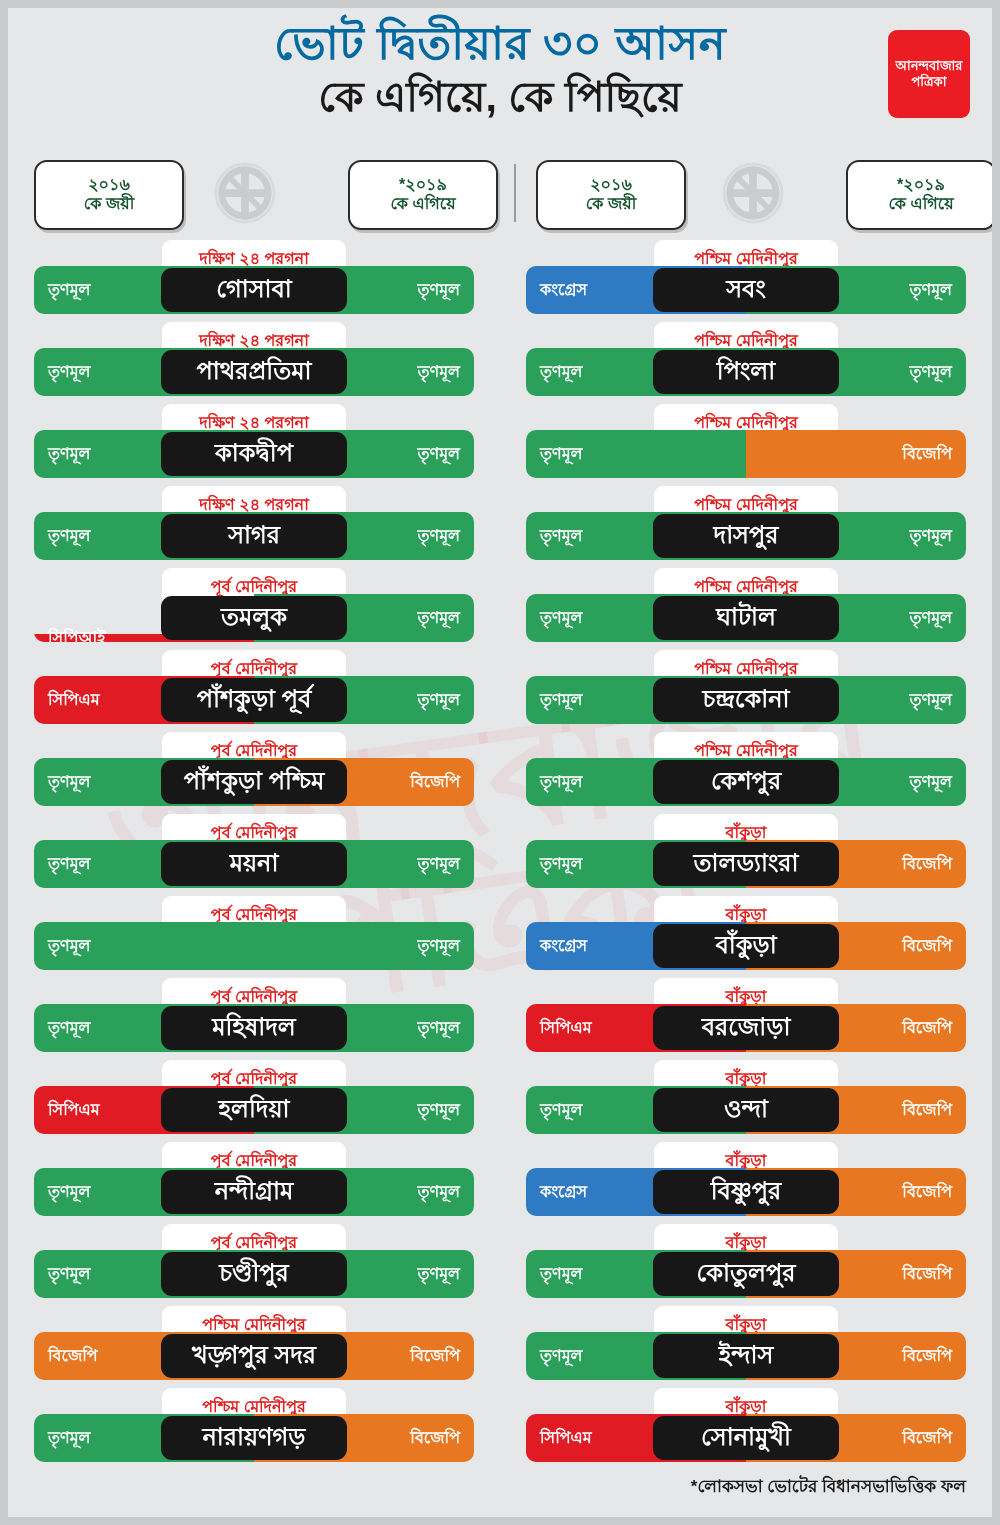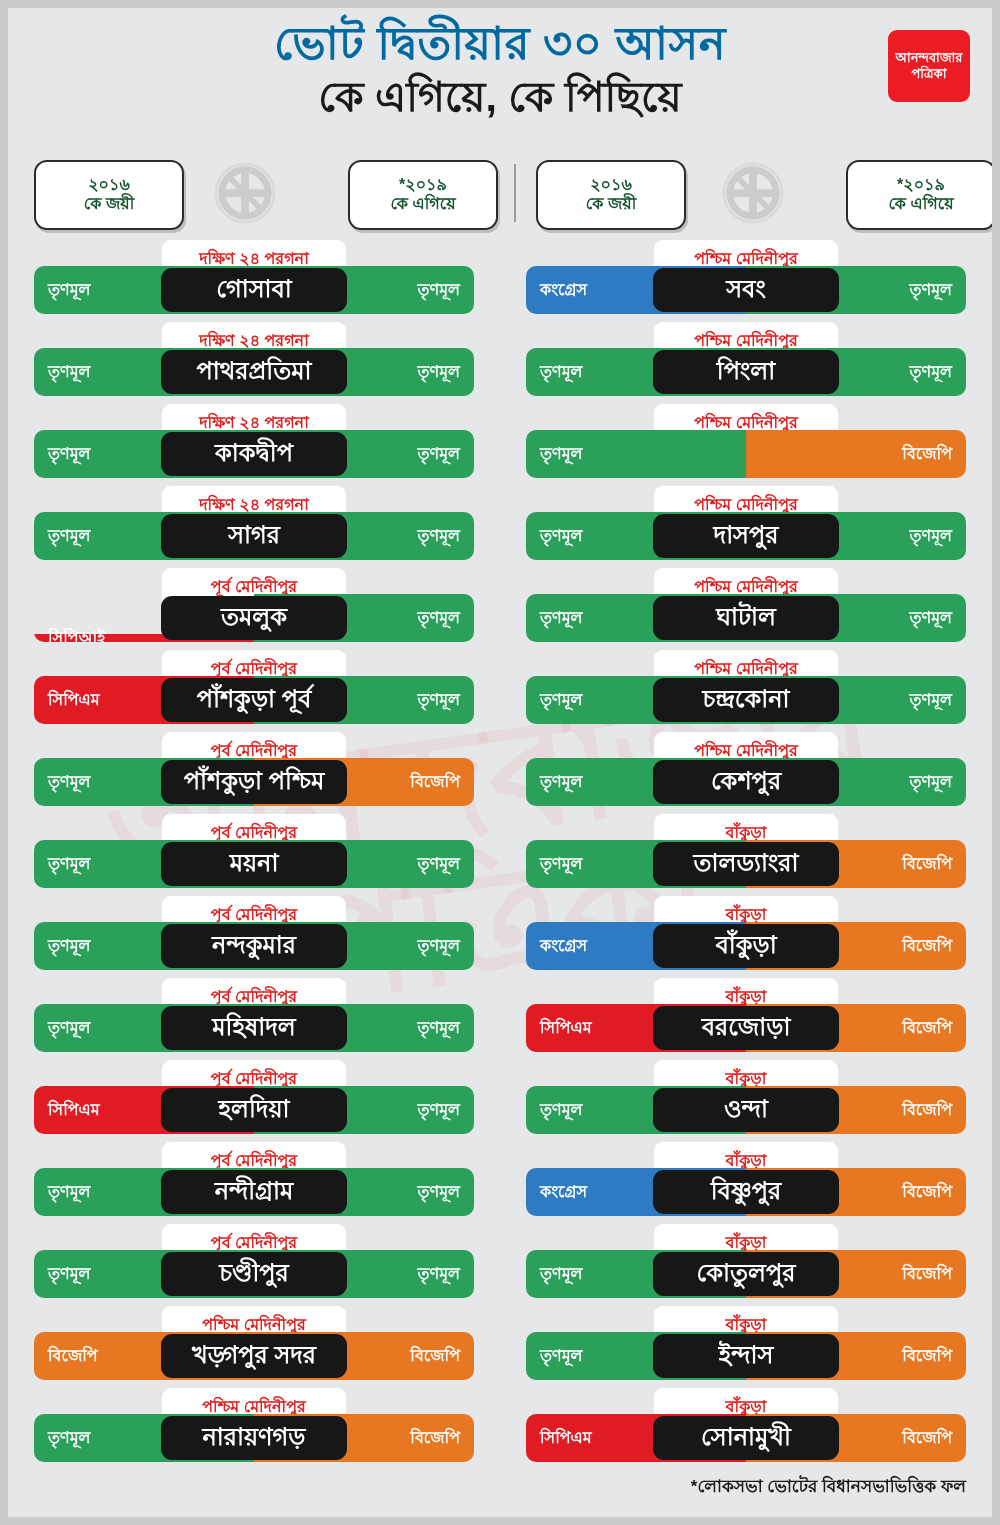--- a/index.html
+++ b/index.html
@@ -46,21 +46,21 @@
     font-size:45px;font-weight:bold;color:#0369a1;
     letter-spacing:.5px;line-height:1.15;
     margin:0;padding:0;
   }
   .title-2{
     font-size:41px;font-weight:bold;color:#1a1a1a;
     line-height:1.15;margin:4px 0 0 0;padding:0;
   }
   .logo{
     position:absolute;right:22px;top:22px;
-    width:82px;height:72px;
+    width:82px;height:88px;
     background:#ec1c24;
     border-radius:9px;
     display:flex;align-items:center;justify-content:center;
     text-align:center;
   }
   .logo-text{
     color:#ffffff;font-size:13px;font-weight:bold;line-height:1.25;
     white-space:pre-line;
   }
 
@@ -371,23 +371,20 @@
             <span>পূর্ব মেদিনীপুর</span>
           </div>
           <div class="bar">
             <div class="half l" style="background: rgb(42, 160, 90);">
               <span>তৃণমূল</span>
             </div>
             <div class="half r" style="background: rgb(42, 160, 90);">
               <span>তৃণমূল</span>
             </div>
           </div>
-          <div class="seat">
-            <span>নন্দকুমার</span>
-          </div>
         </div>
         <div class="row">
           <div class="district">
             <span>পূর্ব মেদিনীপুর</span>
           </div>
           <div class="bar">
             <div class="half l" style="background: rgb(42, 160, 90);">
               <span>তৃণমূল</span>
             </div>
             <div class="half r" style="background: rgb(42, 160, 90);">

